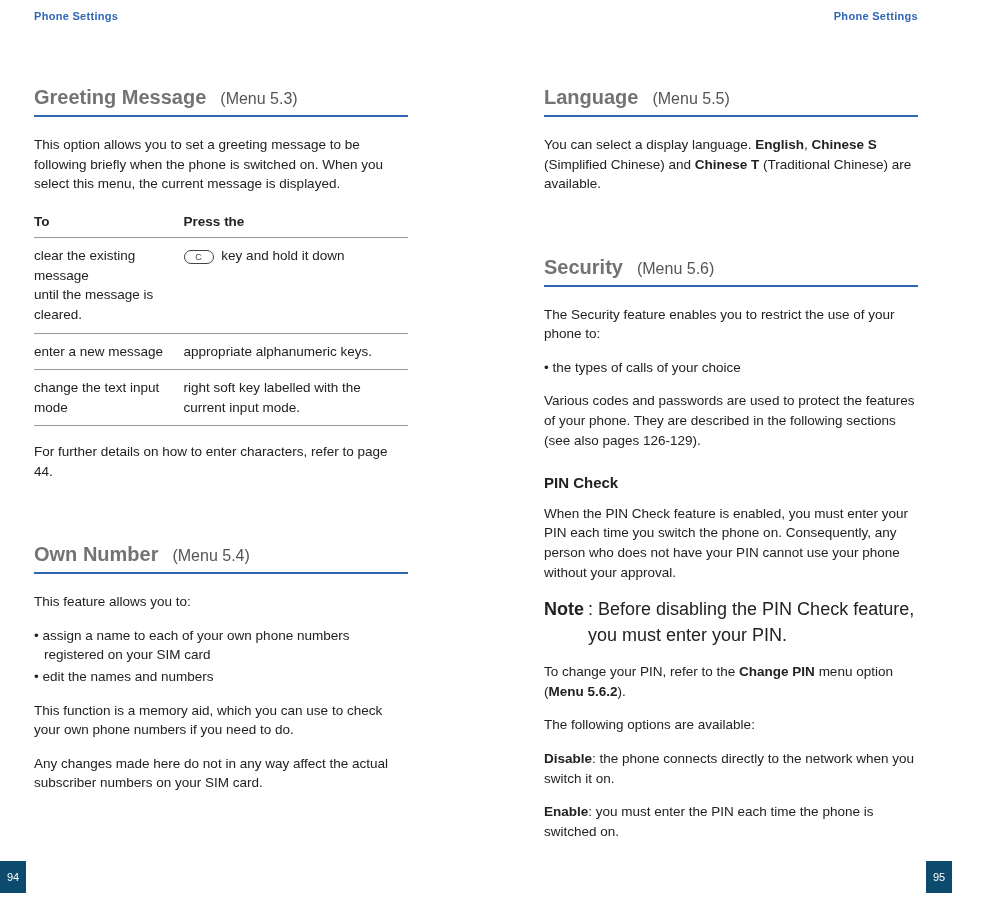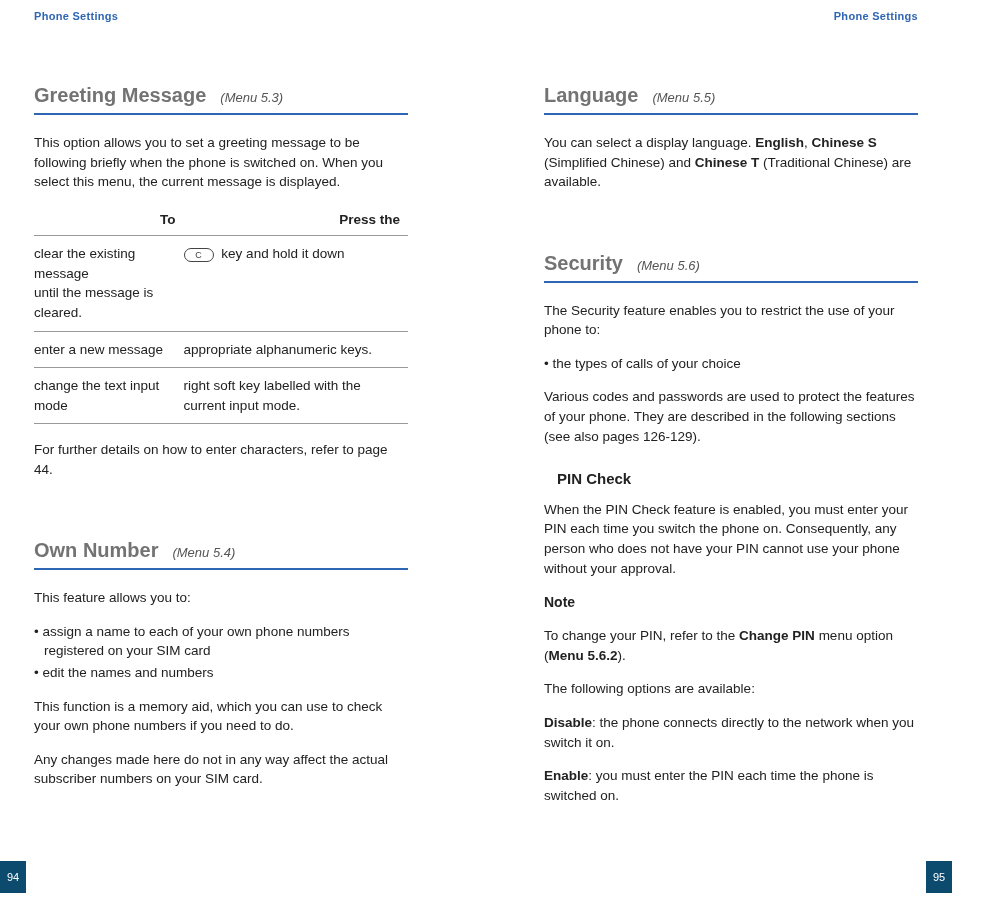--- a/index.html
+++ b/index.html
@@ -47,22 +47,21 @@
     border-bottom: 2px solid #2f66b3;
     padding-bottom: 6px;
     margin-bottom: 18px;
   }
   .heading-title {
     font-size: 20px;
     font-weight: bold;
     color: #737373;
   }
   .heading-sub {
-    font-size: 13px;
-    font-style: italic;
+    font-size: 16px;
     color: #555;
     margin-top: 28px;
   }
   .body {
     font-size: 13.5px;
     line-height: 1.45;
     color: #222;
   }
   .body p { margin: 0 0 14px 0; }
   .body ul.bullets {
@@ -74,30 +73,30 @@
     padding-left: 10px;
     text-indent: -10px;
     margin-bottom: 2px;
   }
   .body ul.bullets li::before {
     content: "• ";
   }
   .subheading {
     font-size: 15px;
     font-weight: bold;
-    margin: 22px 0 10px 13px;
+    margin: 22px 0 10px 0;
   }
   table.instr {
     width: 100%;
     border-collapse: collapse;
     font-size: 13.5px;
     margin-bottom: 16px;
   }
   table.instr th {
-    text-align: right;
+    text-align: left;
     font-weight: bold;
     padding: 4px 8px 6px 0;
     border-bottom: 1px solid #999;
   }
   table.instr td {
     vertical-align: top;
     padding: 8px 8px 8px 0;
     border-bottom: 1px solid #999;
   }
   table.instr td.col1 { width: 40%; }
@@ -110,21 +109,21 @@
     vertical-align: middle;
     text-align: center;
     font-size: 9px;
     line-height: 12px;
     font-family: sans-serif;
     color: #444;
     margin-right: 4px;
   }
   .note-block {
     display: flex;
-    font-size: 14px;
+    font-size: 18px;
     margin: 8px 0 14px 0;
   }
   .note-label { font-weight: bold; min-width: 44px; }
   .note-text { flex: 1; }
   .page-number {
     position: absolute;
     bottom: 16px;
     width: 26px;
     height: 32px;
     background: #0c4a6e;
@@ -229,20 +228,21 @@
         <ul class="bullets">
           <li>the types of calls of your choice</li>
         </ul>
         <p>Various codes and passwords are used to protect the features of your phone. They are described in the following sections (see also pages 126-129).</p>
 
         <div class="subheading">PIN Check</div>
         <p>When the PIN Check feature is enabled, you must enter your PIN each time you switch the phone on. Consequently, any person who does not have your PIN cannot use your phone without your approval.</p>
 
         <div class="note-block">
           <span class="note-label">Note</span>
+          <span class="note-text">: Before disabling the PIN Check feature, you must enter your PIN.</span>
         </div>
 
         <p>
           <span>To change your PIN, refer to the </span><b>Change PIN</b><span> menu option (</span><b>Menu 5.6.2</b><span>).</span>
         </p>
 
         <p>The following options are available:</p>
 
         <p>
           <b>Disable</b><span>: the phone connects directly to the network when you switch it on.</span>

